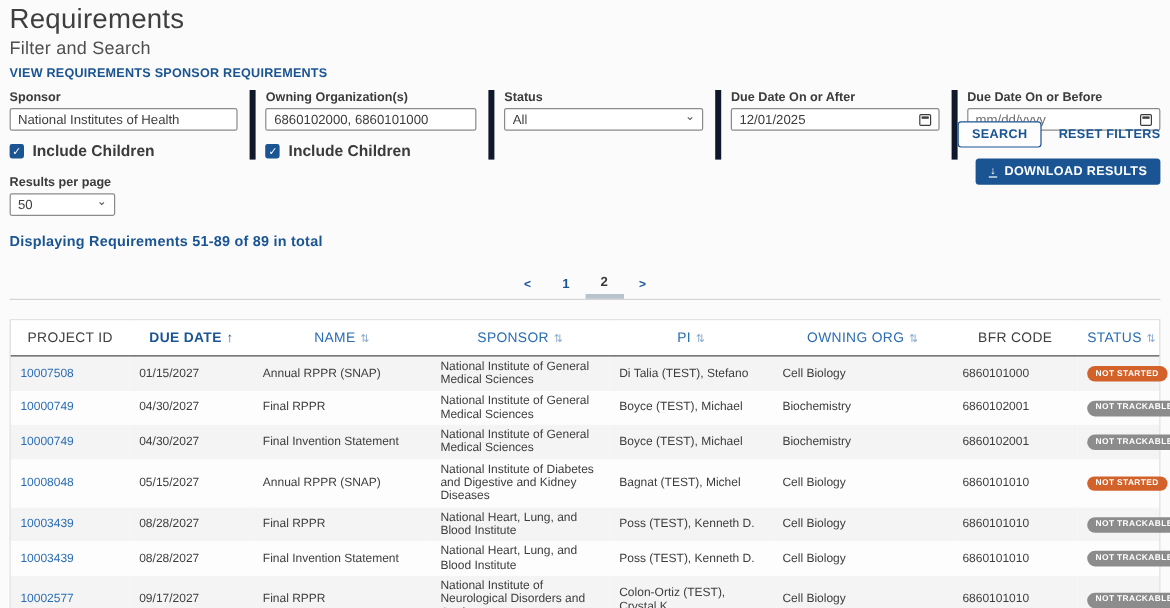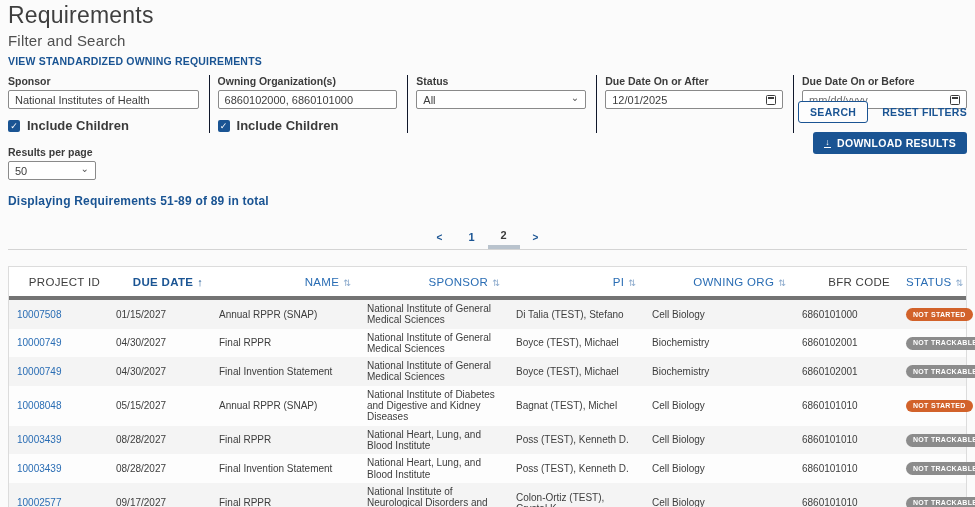--- a/index.html
+++ b/index.html
@@ -12,21 +12,21 @@
 
   
   .topbar { display:flex; justify-content:space-between; align-items:flex-start;flex-direction:column; }
   .title { font-size:23px; font-weight:400; color:#3f3f3f; letter-spacing:.2px; }
   .view-link { font-size:10.5px; font-weight:bold; color:#1a5493; margin-top:6px; cursor:pointer; letter-spacing:.2px; }
   .subtitle { font-size:15px; color:#4f4f4f; margin-top:3px; letter-spacing:.2px; }
 
   
   .filter-row { display:flex; margin-top:8px; }
   .fcol { padding-right:10px; }
-  .fcol + .fcol { border-left:1px solid #0f172a; padding-left:8px; }
+  .fcol + .fcol { border-left:5px solid #0f172a; padding-left:8px; }
   .fcol1 { width:204px; }
   .fcol2 { width:202px; }
   .fcol3 { width:192px; }
   .fcol4 { width:200px; }
   .fcol5 { width:177px; padding-right:0; }
   .flabel { font-size:10.5px; font-weight:bold; color:#3b3b3b; margin-bottom:3px; }
   .finput {
     width:100%; height:19px; border:1px solid #8a8a8a; border-radius:2px;
     background:#fff; font-size:11px; color:#3d3d3d; padding:0 6px;
     display:flex; align-items:center; justify-content:space-between;
@@ -67,22 +67,22 @@
   .pag-wrap { position:relative; margin-top:16px; height:26px; border-bottom:1px solid #d4d4d4; }
   .pagination { position:absolute; left:0; right:0; bottom:2px; display:flex; justify-content:center; align-items:flex-end; }
   .pag-item { font-size:11px; font-weight:bold; color:#1a5493; width:32px; text-align:center; cursor:pointer; padding-bottom:4px; }
   .pag-item.current { color:#3b3b3b; border-bottom:4px solid #b9c3cd; margin-bottom:-2px; cursor:default; }
   .pag-arrow { font-size:10px; }
 
   
   .table-wrap { margin-top:16px; border:1px solid #dcdcdc; background:#fff; }
   table { width:100%; border-collapse:collapse; table-layout:fixed; }
   th {
-    text-align:right; font-size:11.5px; letter-spacing:.3px; color:#3d3d3d;
-    padding:9px 8px 8px 8px; border-bottom:4px solid #737373; background:#fff;
+    text-align:center; font-size:11.5px; letter-spacing:.3px; color:#3d3d3d;
+    padding:9px 8px 8px 8px; border-bottom:1px solid #737373; background:#fff;
     font-weight:normal; white-space:nowrap; overflow:hidden;
   }
   th.sortable { color:#2a6db4; cursor:pointer; }
   th.sorted { color:#1a5493; font-weight:bold; }
   .sort-icon { font-size:9px; color:#8aa9cc; margin-left:4px; }
   .sorted-arrow { font-size:11px; color:#1a5493; margin-left:4px; }
   td { font-size:10px; color:#3d3d3d; padding:3px 8px; line-height:1.13; vertical-align:middle; }
   tr.odd  td { background:#f4f4f4; }
   tr.even td { background:#fdfdfd; }
   td a { color:#2a6db4; text-decoration:none; cursor:pointer; }
@@ -93,21 +93,21 @@
 </style>
 </head>
 <body>
 
 <div class="page">
   <div class="topbar">
     <div>
       <div class="title">Requirements</div>
       <div class="subtitle">Filter and Search</div>
     </div>
-    <div class="view-link">VIEW STANDARDIZED OWNING REQUIREMENTS</div>
+    <div class="view-link">VIEW REQUIREMENTS SPONSOR REQUIREMENTS</div>
   </div>
 
   <div class="filter-row">
     <div class="fcol fcol1">
       <div class="flabel">Sponsor</div>
       <div class="finput">
         <span class="val">National Institutes of Health</span>
       </div>
       <div class="chk-row">
         <span class="checkbox">✓</span>

